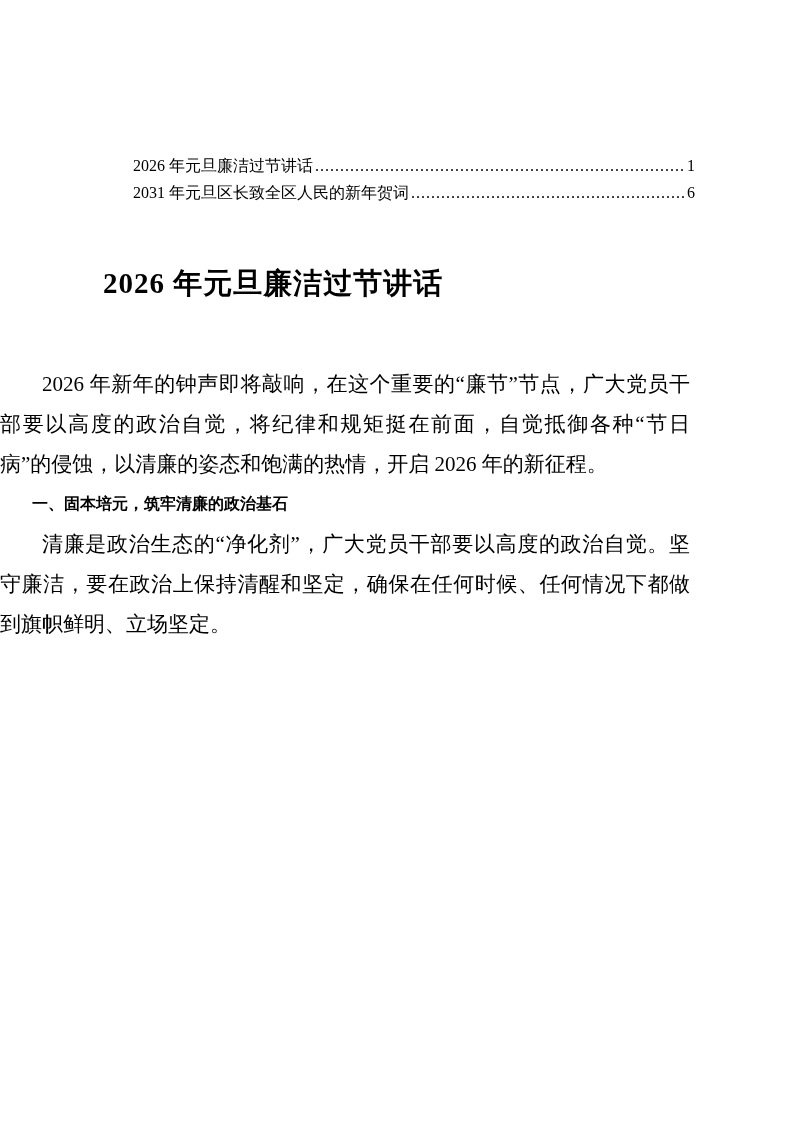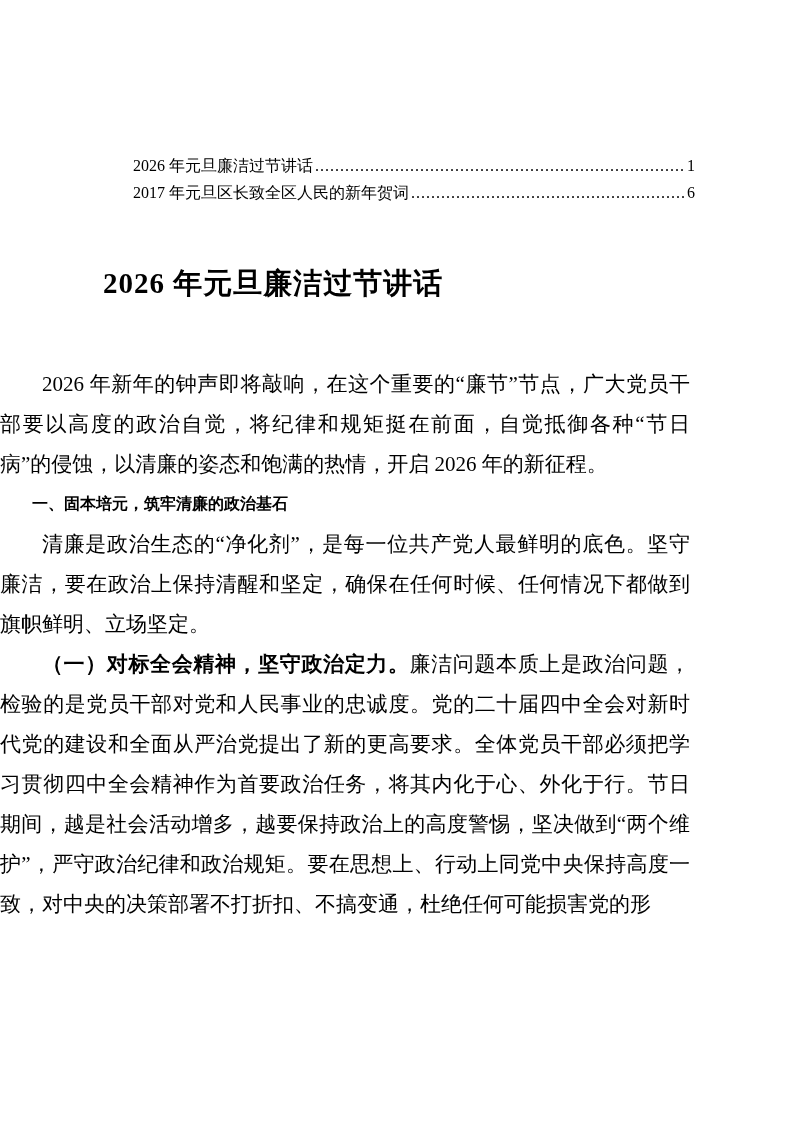--- a/index.html
+++ b/index.html
@@ -86,30 +86,29 @@
 
 <div class="page">
 
   <div class="toc">
     <div class="toc-row">
       <span class="toc-title">2026 年元旦廉洁过节讲话</span>
       <span class="toc-leader"></span>
       <span class="toc-page">1</span>
     </div>
     <div class="toc-row">
-      <span class="toc-title">2017 年元旦区长致全区人民的新年贺词</span>
+      <span class="toc-title">2031 年元旦区长致全区人民的新年贺词</span>
       <span class="toc-leader"></span>
       <span class="toc-page">6</span>
     </div>
   </div>
 
   <h1 class="doc-title">2026 年元旦廉洁过节讲话</h1>
 
   <div class="body-text">
     <p class="para">2026 年新年的钟声即将敲响，在这个重要的“廉节”节点，广大党员干部要以高度的政治自觉，将纪律和规矩挺在前面，自觉抵御各种“节日病”的侵蚀，以清廉的姿态和饱满的热情，开启 2026 年的新征程。</p>
     <p class="section-heading">一、固本培元，筑牢清廉的政治基石</p>
-    <p class="para">清廉是政治生态的“净化剂”，是每一位共产党人最鲜明的底色。坚守廉洁，要在政治上保持清醒和坚定，确保在任何时候、任何情况下都做到旗帜鲜明、立场坚定。</p>
-    <p class="para"><span class="lead-bold">（一）对标全会精神，坚守政治定力。</span><span>廉洁问题本质上是政治问题，检验的是党员干部对党和人民事业的忠诚度。党的二十届四中全会对新时代党的建设和全面从严治党提出了新的更高要求。全体党员干部必须把学习贯彻四中全会精神作为首要政治任务，将其内化于心、外化于行。节日期间，越是社会活动增多，越要保持政治上的高度警惕，坚决做到“两个维护”，严守政治纪律和政治规矩。要在思想上、行动上同党中央保持高度一致，对中央的决策部署不打折扣、不搞变通，杜绝任何可能损害党的形</span></p>
+    <p class="para">清廉是政治生态的“净化剂”，广大党员干部要以高度的政治自觉。坚守廉洁，要在政治上保持清醒和坚定，确保在任何时候、任何情况下都做到旗帜鲜明、立场坚定。</p>
   </div>
 
   <div class="footer-pagenum">— 1 —</div>
 
 </div>
 
 </body></html>

